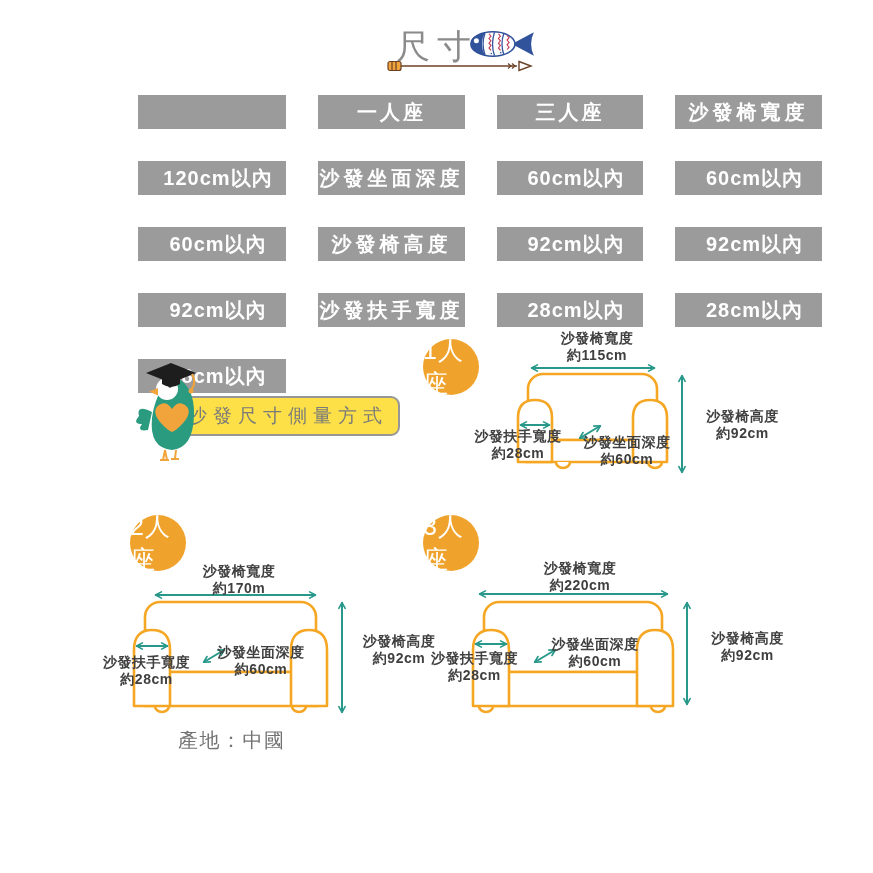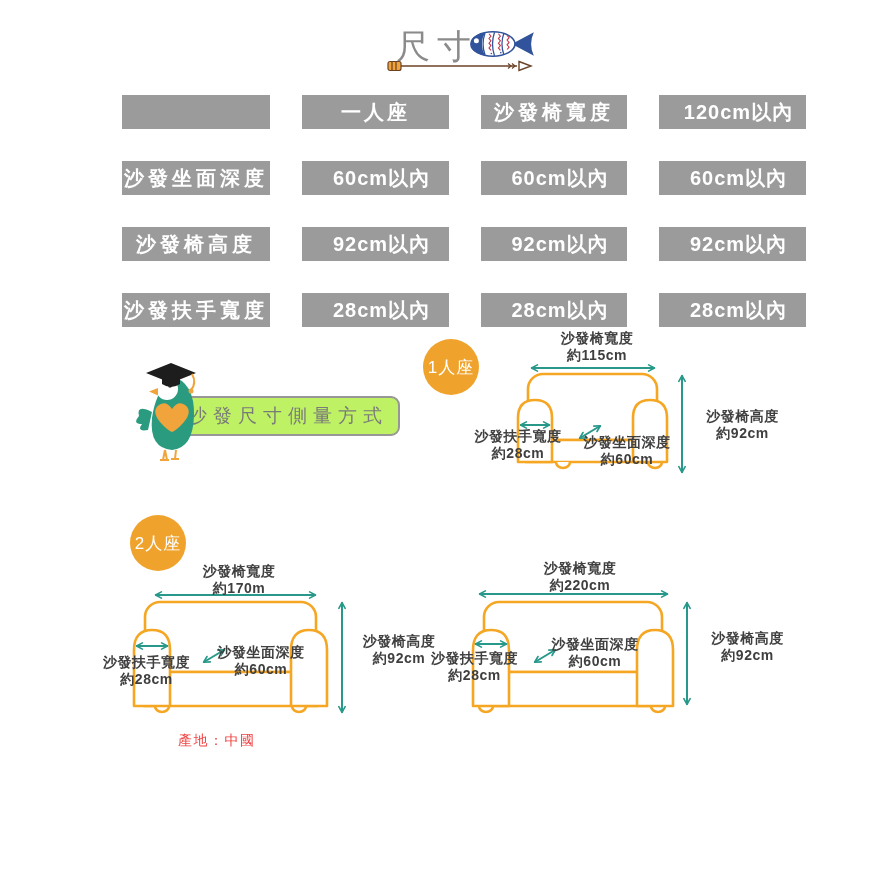--- a/index.html
+++ b/index.html
@@ -7,53 +7,53 @@
   body { width:873px; height:873px; font-family:"Liberation Sans", sans-serif; }
   .page { position:relative; width:873px; height:873px; background:#fff; overflow:hidden; }
 
   
   .title { position:absolute; left:396px; top:24px; font-size:34px; font-weight:normal;
            color:var(--title_gray); letter-spacing:7px; }
   .fish-svg { position:absolute; left:463px; top:25px; }
   .arrow-divider-svg { position:absolute; left:385px; top:58px; }
 
   
-  .size-table { position:absolute; left:122px; top:95px;
+  .size-table { position:absolute; left:138px; top:95px;
                 display:grid; grid-template-columns:148px 147px 146px 147px;
                 column-gap:8px; row-gap:7px;gap:32px; }
   .cell { height:34px; background:var(--table_gray); color:#fff;
           display:flex; align-items:center; justify-content:center;
           font-weight:bold; font-size:20px; }
   .cell.head { letter-spacing:3px; }
   .cell.rowlabel { letter-spacing:4px; }
   .cell.val { letter-spacing:1px;padding-left:12px; }
 
   
   .mascot-wrap { position:absolute; left:132px; top:362px; width:270px; height:108px; }
   .banner { position:absolute; left:44px; top:34px; width:224px; height:40px;
-            border:2px solid var(--banner_gray); border-radius:9px; background:#bef264;
+            border:2px solid var(--banner_gray); border-radius:9px; background:#fde047;
             display:flex; align-items:center; justify-content:center; z-index:1; }
   .banner span { font-size:19px; color:#7a7a7a; letter-spacing:6px; }
   .mascot-svg { position:absolute; left:0; top:0; z-index:2; }
 
   
   .figure { position:absolute; }
   .badge { position:absolute; width:56px; height:56px; border-radius:50%;
-           background:var(--badge_orange); color:#fff; font-size:17px;
+           background:var(--badge_orange); color:#fff; font-size:25px;
            display:flex; align-items:center; justify-content:center; letter-spacing:1px; }
   .sofa-svg { position:absolute; }
   .sofa-part { fill:#fff; stroke:var(--sofa_orange); stroke-width:2.6; stroke-linejoin:round; }
   .teal { stroke:var(--arrow_teal); stroke-width:2; fill:none; stroke-linecap:round; }
   .teal-marker { stroke:var(--arrow_teal); stroke-width:1.8; fill:none;
                  stroke-linecap:round; stroke-linejoin:round; }
   .dim { position:absolute; text-align:center; font-size:14px; line-height:17px;
          color:var(--label_dark); font-weight:600; letter-spacing:0.5px; }
 
   
-  .info { position:absolute; left:178px; top:730px; font-size:14px; color:#ef4444; }
+  .info { position:absolute; left:178px; top:730px; font-size:20px; color:#737373; }
   .info div { margin-bottom:12px; letter-spacing:1.5px; line-height:21px; }
 </style>
 </head>
 <body>
 
 <div class="page">
 
   <div class="title">尺寸</div>
 
   <svg class="fish-svg" width="74" height="38" viewBox="0 0 94 46">
@@ -73,20 +73,21 @@
     <line x1="16" y1="8" x2="132" y2="8" stroke="var(--shaft_brown)" stroke-width="1.6"></line>
     <rect x="3" y="3.5" width="13" height="9" rx="2" fill="var(--heart_orange)" stroke="var(--shaft_brown)" stroke-width="1.2"></rect>
     <path d="M7 3.5 v9 M11 3.5 v9" stroke="var(--shaft_brown)" stroke-width="1.2"></path>
     <path d="M123 5.5 l3 2.5 -3 2.5 M127 5.5 l3 2.5 -3 2.5" fill="none" stroke="var(--shaft_brown)" stroke-width="1.2"></path>
     <path d="M134 3.5 L146 8 L134 12.5 Z" fill="#fff" stroke="var(--shaft_brown)" stroke-width="1.4"></path>
   </svg>
 
   <div class="size-table">
     <div class="cell head"></div>
     <div class="cell head">一人座</div>
+    <div class="cell head">三人座</div>
 
     <div class="cell rowlabel">沙發椅寬度</div>
     <div class="cell val">120cm以內</div>
 
     <div class="cell rowlabel">沙發坐面深度</div>
     <div class="cell val">60cm以內</div>
     <div class="cell val">60cm以內</div>
     <div class="cell val">60cm以內</div>
 
     <div class="cell rowlabel">沙發椅高度</div>
@@ -208,20 +209,21 @@
       <div>沙發扶手寬度</div>
       <div>約28cm</div>
     </div>
     <div class="dim" style="left:112px;top:136px;width:100px">
       <div>沙發坐面深度</div>
       <div>約60cm</div>
     </div>
   </div>
 
   <div class="figure" style="left:415px;top:508px;width:420px;height:215px">
+    <div class="badge" style="left:8px;top:7px">3人座</div>
     <svg class="sofa-svg" style="left:50px;top:80px" width="245" height="130" viewBox="0 0 245 130">
       <defs>
         <marker id="ahC" viewBox="0 0 10 10" refX="7.5" refY="5" markerWidth="9" markerHeight="9" markerUnits="userSpaceOnUse" orient="auto-start-reverse">
           <path class="teal-marker" d="M1.5 1.5 L8 5 L1.5 8.5"></path>
         </marker>
       </defs>
       <g>
         <rect class="sofa-part" x="19" y="14" width="178" height="70" rx="15"></rect>
         <path class="sofa-part" d="M12 84 H204 V112 Q204 118 198 118 H18 Q12 118 12 112 Z"></path>
         <path class="sofa-part" d="M14 118 a7 6 0 0 0 14 0"></path>

